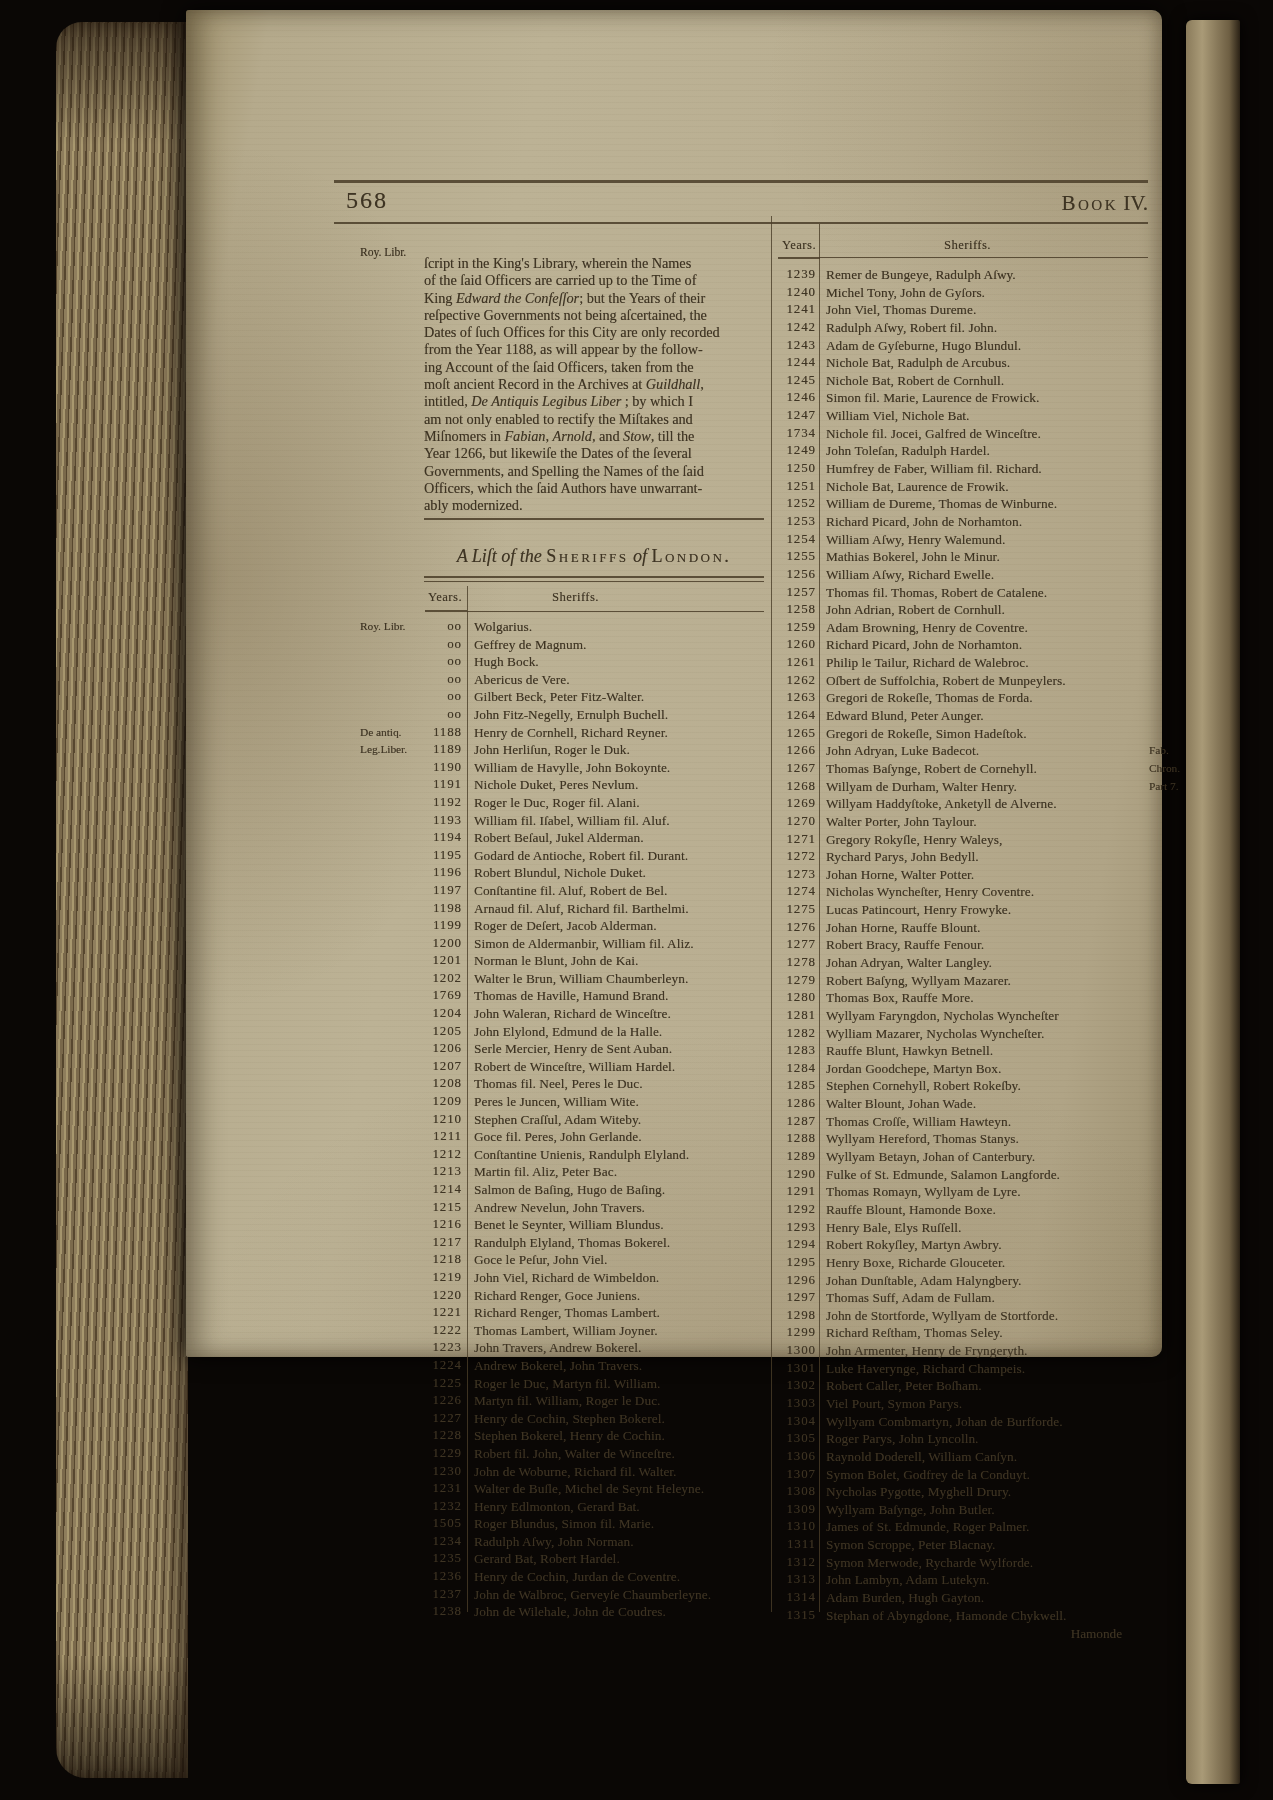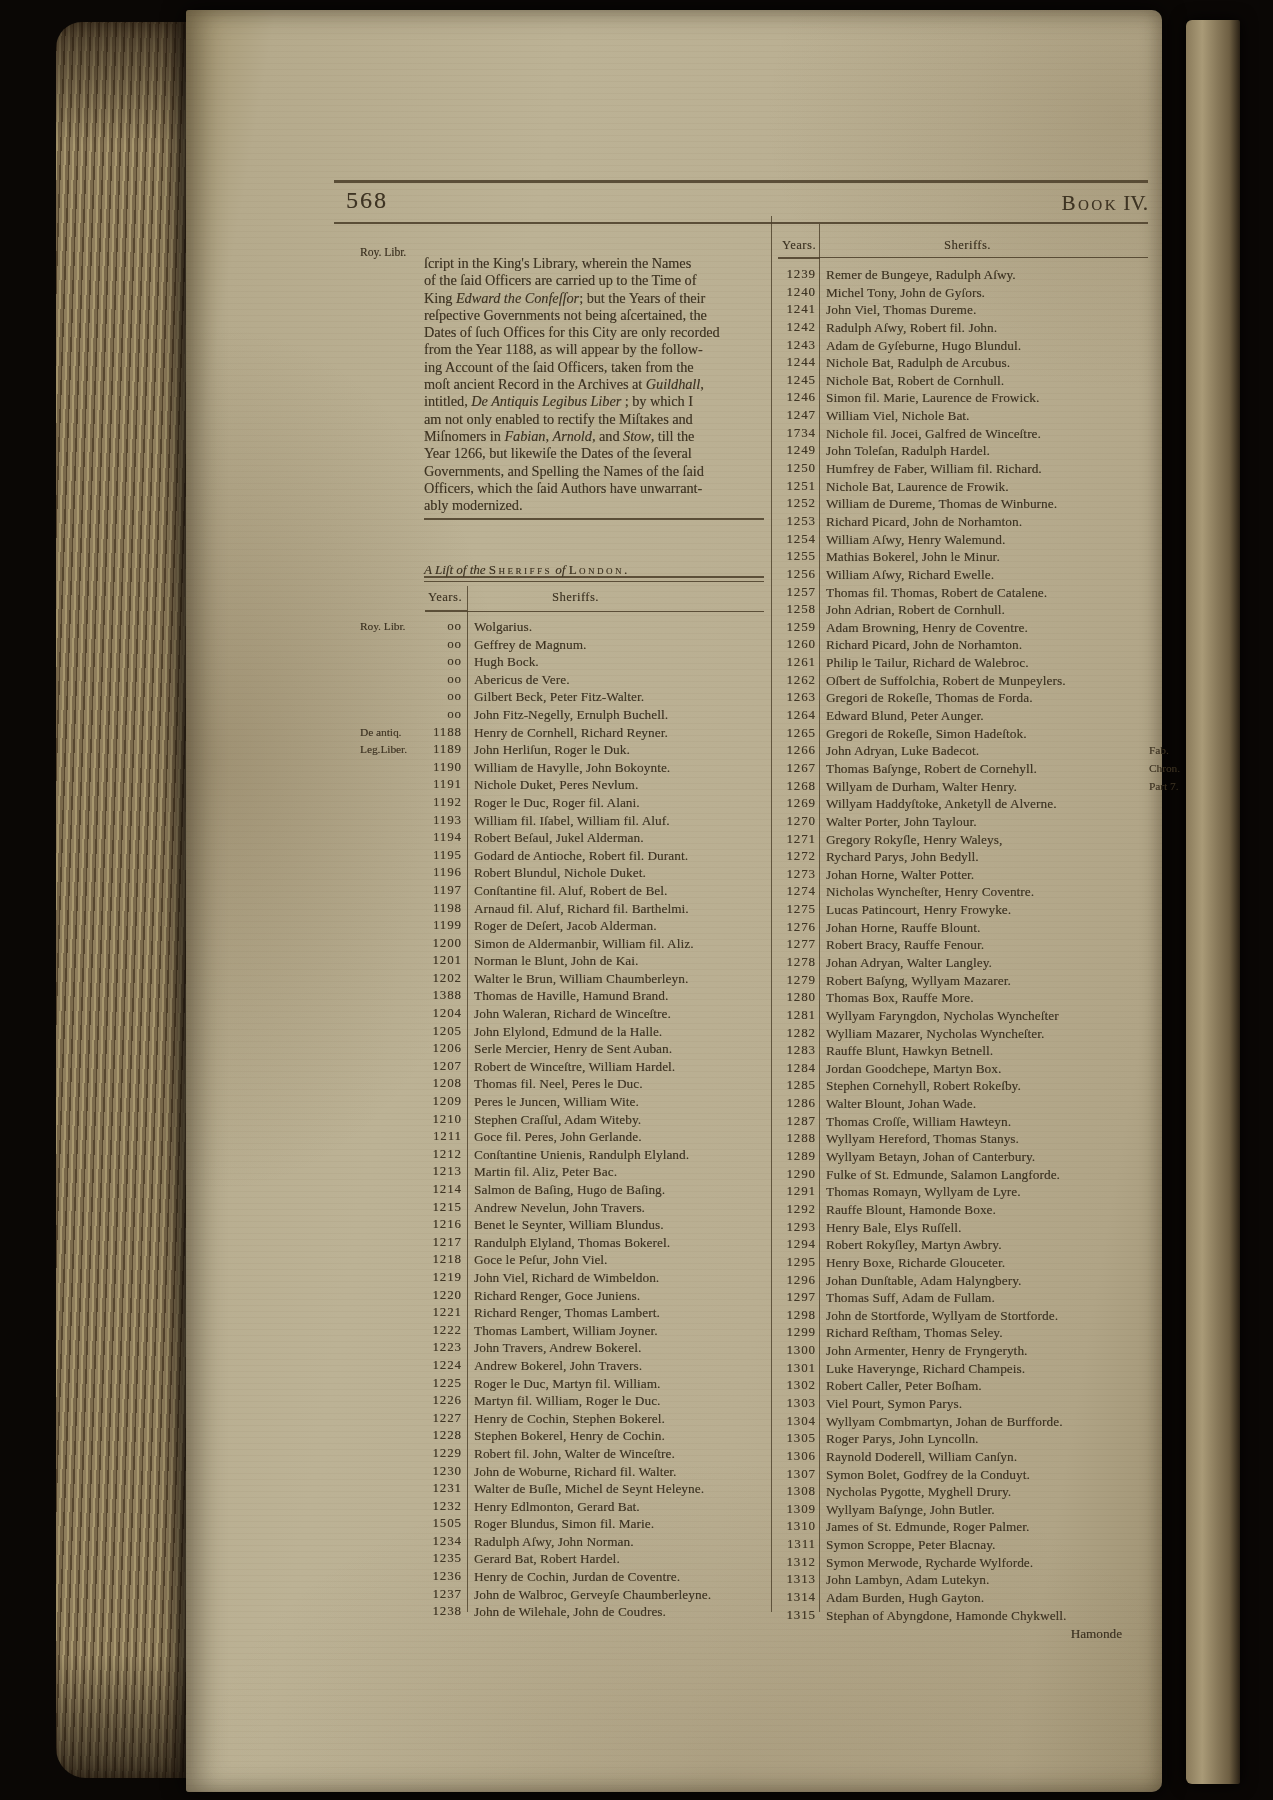--- a/index.html
+++ b/index.html
@@ -6,21 +6,21 @@
   .canvas{position:relative;width:1273px;height:1800px;background:#0a0705;overflow:hidden;
           font-family:"Liberation Serif","DejaVu Serif",serif;color:#3e3423;}
   
   .edges{position:absolute;left:56px;top:22px;width:132px;height:1756px;
     border-radius:26px 0 0 30px;
     background:
       linear-gradient(180deg, rgba(28,18,9,.6), rgba(0,0,0,0) 7%, rgba(0,0,0,0) 93%, rgba(18,11,5,.65)),
       repeating-linear-gradient(92deg,#57472f 0 1.5px,#8f7e5d 1.5px 4px,#a8986f 4px 6px,#7b6a4c 6px 8.5px);
     box-shadow: inset -12px 0 20px rgba(25,15,8,.55);}
   
-  .paper{position:absolute;left:186px;top:10px;width:976px;height:1782px;
+  .paper{position:absolute;left:186px;top:10px;width:976px;height:1347px;
     background:
       radial-gradient(ellipse 420px 620px at 3% 42%, rgba(96,76,45,.28), transparent 70%),
       radial-gradient(ellipse 500px 380px at 96% 6%, rgba(110,92,58,.18), transparent 72%),
       radial-gradient(ellipse 700px 420px at 55% 99%, rgba(108,88,55,.17), transparent 75%),
       repeating-linear-gradient(0deg, rgba(84,66,38,.045) 0 1px, rgba(0,0,0,0) 1px 6px),
       linear-gradient(100deg,#a2946f,#b5aa8c 7%,#bcb295 30%,#b9ae91 62%,#b0a486 88%,#9c8f6f);
     box-shadow: inset 14px 0 26px rgba(40,28,14,.38), inset -6px 0 16px rgba(50,36,18,.28), 0 0 22px rgba(0,0,0,.85);
     border-radius:3px 10px 10px 3px;}
   
   .sliver{position:absolute;left:1186px;top:20px;width:54px;height:1764px;
@@ -35,21 +35,21 @@
   #pageno{left:160px;top:177px;font-size:24px;letter-spacing:2px;}
   #title{left:240px;top:175px;width:660px;text-align:center;font-size:25px;}
   #title .sc{letter-spacing:3.5px;}
   #book{left:828px;top:181px;width:134px;text-align:right;font-size:21px;}
   #ruleA{left:148px;top:170px;width:814px;height:2.5px;}
   #ruleB{left:148px;top:212px;width:814px;height:1.5px;}
   #intro-margin{left:174px;top:236px;font-size:11.5px;}
   #intro{left:238px;top:231px;width:342px;font-size:14.2px;line-height:17.3px;margin-top:14px;}
   .pline{height:17.3px;white-space:nowrap;}
   #h-rule{left:238px;top:508px;width:340px;height:1.5px;}
-  #list-heading{left:238px;top:552px;width:340px;text-align:left;font-size:13px;}
+  #list-heading{left:238px;top:536px;width:340px;text-align:center;font-size:18px;}
   #dr1{left:238px;top:566px;width:340px;height:2px;}
   #dr2{left:238px;top:570.5px;width:340px;height:1px;}
   .colhead{font-size:12.5px;letter-spacing:.5px;}
   #lt-years-h{left:242px;top:580px;}
   #lt-sher-h{left:366px;top:580px;}
   #lt-ur1{left:239px;top:600px;width:42px;height:1.5px;}
   #lt-ur2{left:281px;top:601px;width:297px;height:1px;}
   #lt-vrule{left:281px;top:576px;width:1.3px;height:1026px;}
   #divider{left:585px;top:206px;width:1.4px;height:1396px;}
   #rt-years-h{left:596px;top:228px;}
@@ -261,21 +261,21 @@
         </div>
 
         <div class="trow">
 
           <span class="yr">1202</span>
           <span class="nm">Walter le Brun, William Chaumberleyn.</span>
         </div>
 
         <div class="trow">
 
-          <span class="yr">1388</span>
+          <span class="yr">1769</span>
           <span class="nm">Thomas de Haville, Hamund Brand.</span>
         </div>
 
         <div class="trow">
 
           <span class="yr">1204</span>
           <span class="nm">John Waleran, Richard de Winceſtre.</span>
         </div>
 
         <div class="trow">

